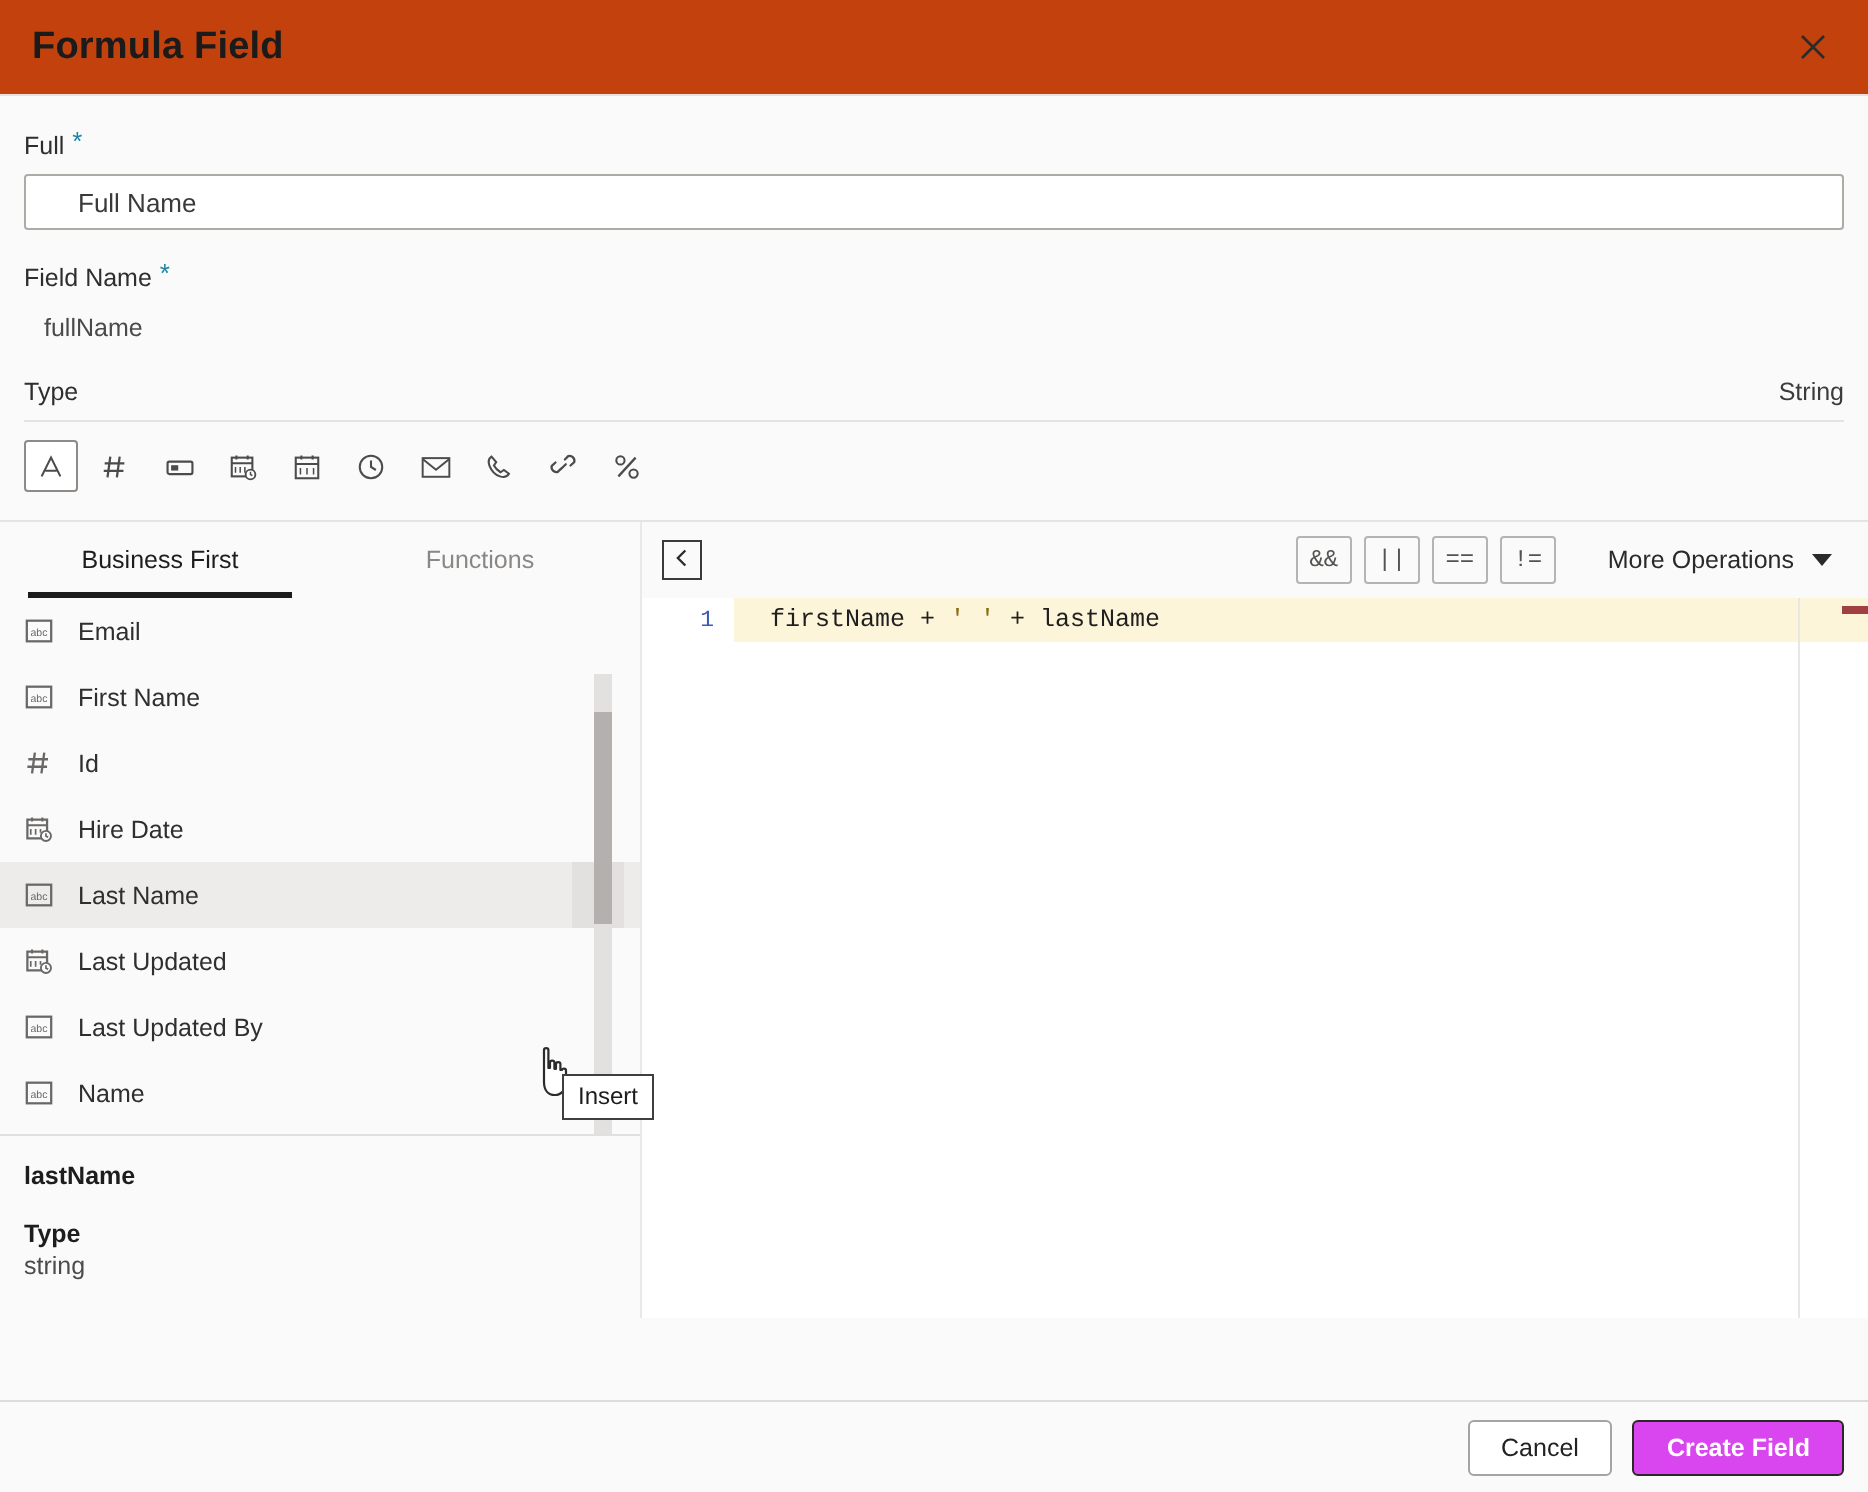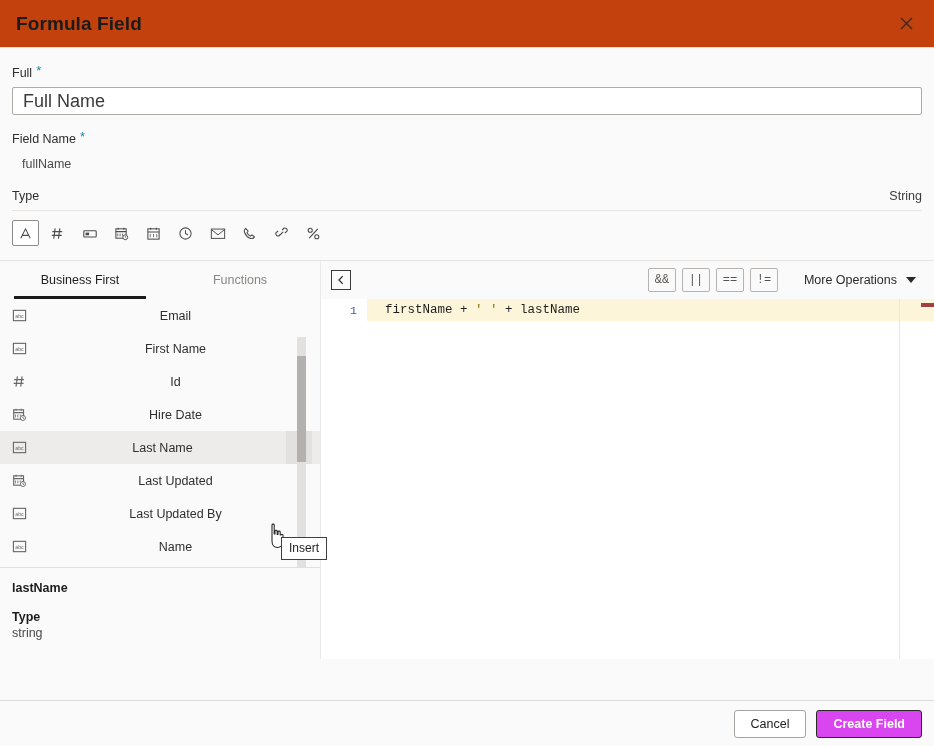--- a/index.html
+++ b/index.html
@@ -30,21 +30,21 @@
   
   .body-area { flex: 1; background: #fafafa; position: relative; overflow: hidden; }
 
   .form-block { padding: 18px 12px 0 12px; }
   .field-label-row { display: flex; align-items: flex-start; gap: 4px; margin-bottom: 7px; }
   .field-label { font-size: 12.5px; color: #2e2e2e; line-height: 14px; }
   .req-star { color: #1f88a6; font-size: 13px; line-height: 10px; }
 
   .text-input {
     width: 910px; height: 28px; border: 1px solid #aeaaa6; background: #ffffff;
-    border-radius: 2px; padding: 0 10px; font-size: 18px; color: #3a3a3a;
+    border-radius: 2px; padding: 0 26px; font-size: 13px; color: #3a3a3a;
     font-family: "Liberation Sans", sans-serif; outline: none;
   }
 
   .static-value { font-size: 12.5px; color: #4a4a4a; padding: 4px 0 0 10px; }
 
   .type-row {
     display: flex; align-items: center; justify-content: space-between;
     margin-top: 18px; padding-bottom: 7px; border-bottom: 1px solid #e6e4e2;
   }
   .type-row .field-label { font-size: 12.5px; }
@@ -68,21 +68,21 @@
   .tab {
     flex: 1; display: flex; align-items: center; justify-content: center;
     font-size: 12.5px; color: #8a8784; cursor: pointer; position: relative;
   }
   .tab.active { color: #1d1d1d; }
   .tab.active::after {
     content: ""; position: absolute; left: 14px; right: 14px; bottom: 0;
     height: 3px; background: #1b1b1b;
   }
 
-  .obj-list { flex: 1; overflow: hidden; position: relative; text-align: center; }
+  .obj-list { flex: 1; overflow: hidden; position: relative; }
   .obj-row {
     height: 33px; display: flex; align-items: center; padding: 0 8px 0 12px;
     cursor: pointer; position: relative;
   }
   .obj-row:hover, .obj-row.hovered { background: #eeecea; }
   .obj-icon { width: 22px; display: flex; align-items: center; color: #6a6866; flex: 0 0 22px; }
   .obj-icon svg { display: block; }
   .obj-name { font-size: 12.5px; color: #2f2f2f; margin-left: 5px; flex: 1; }
   .obj-chevron {
     width: 26px; height: 33px; display: none; align-items: center; justify-content: center;

